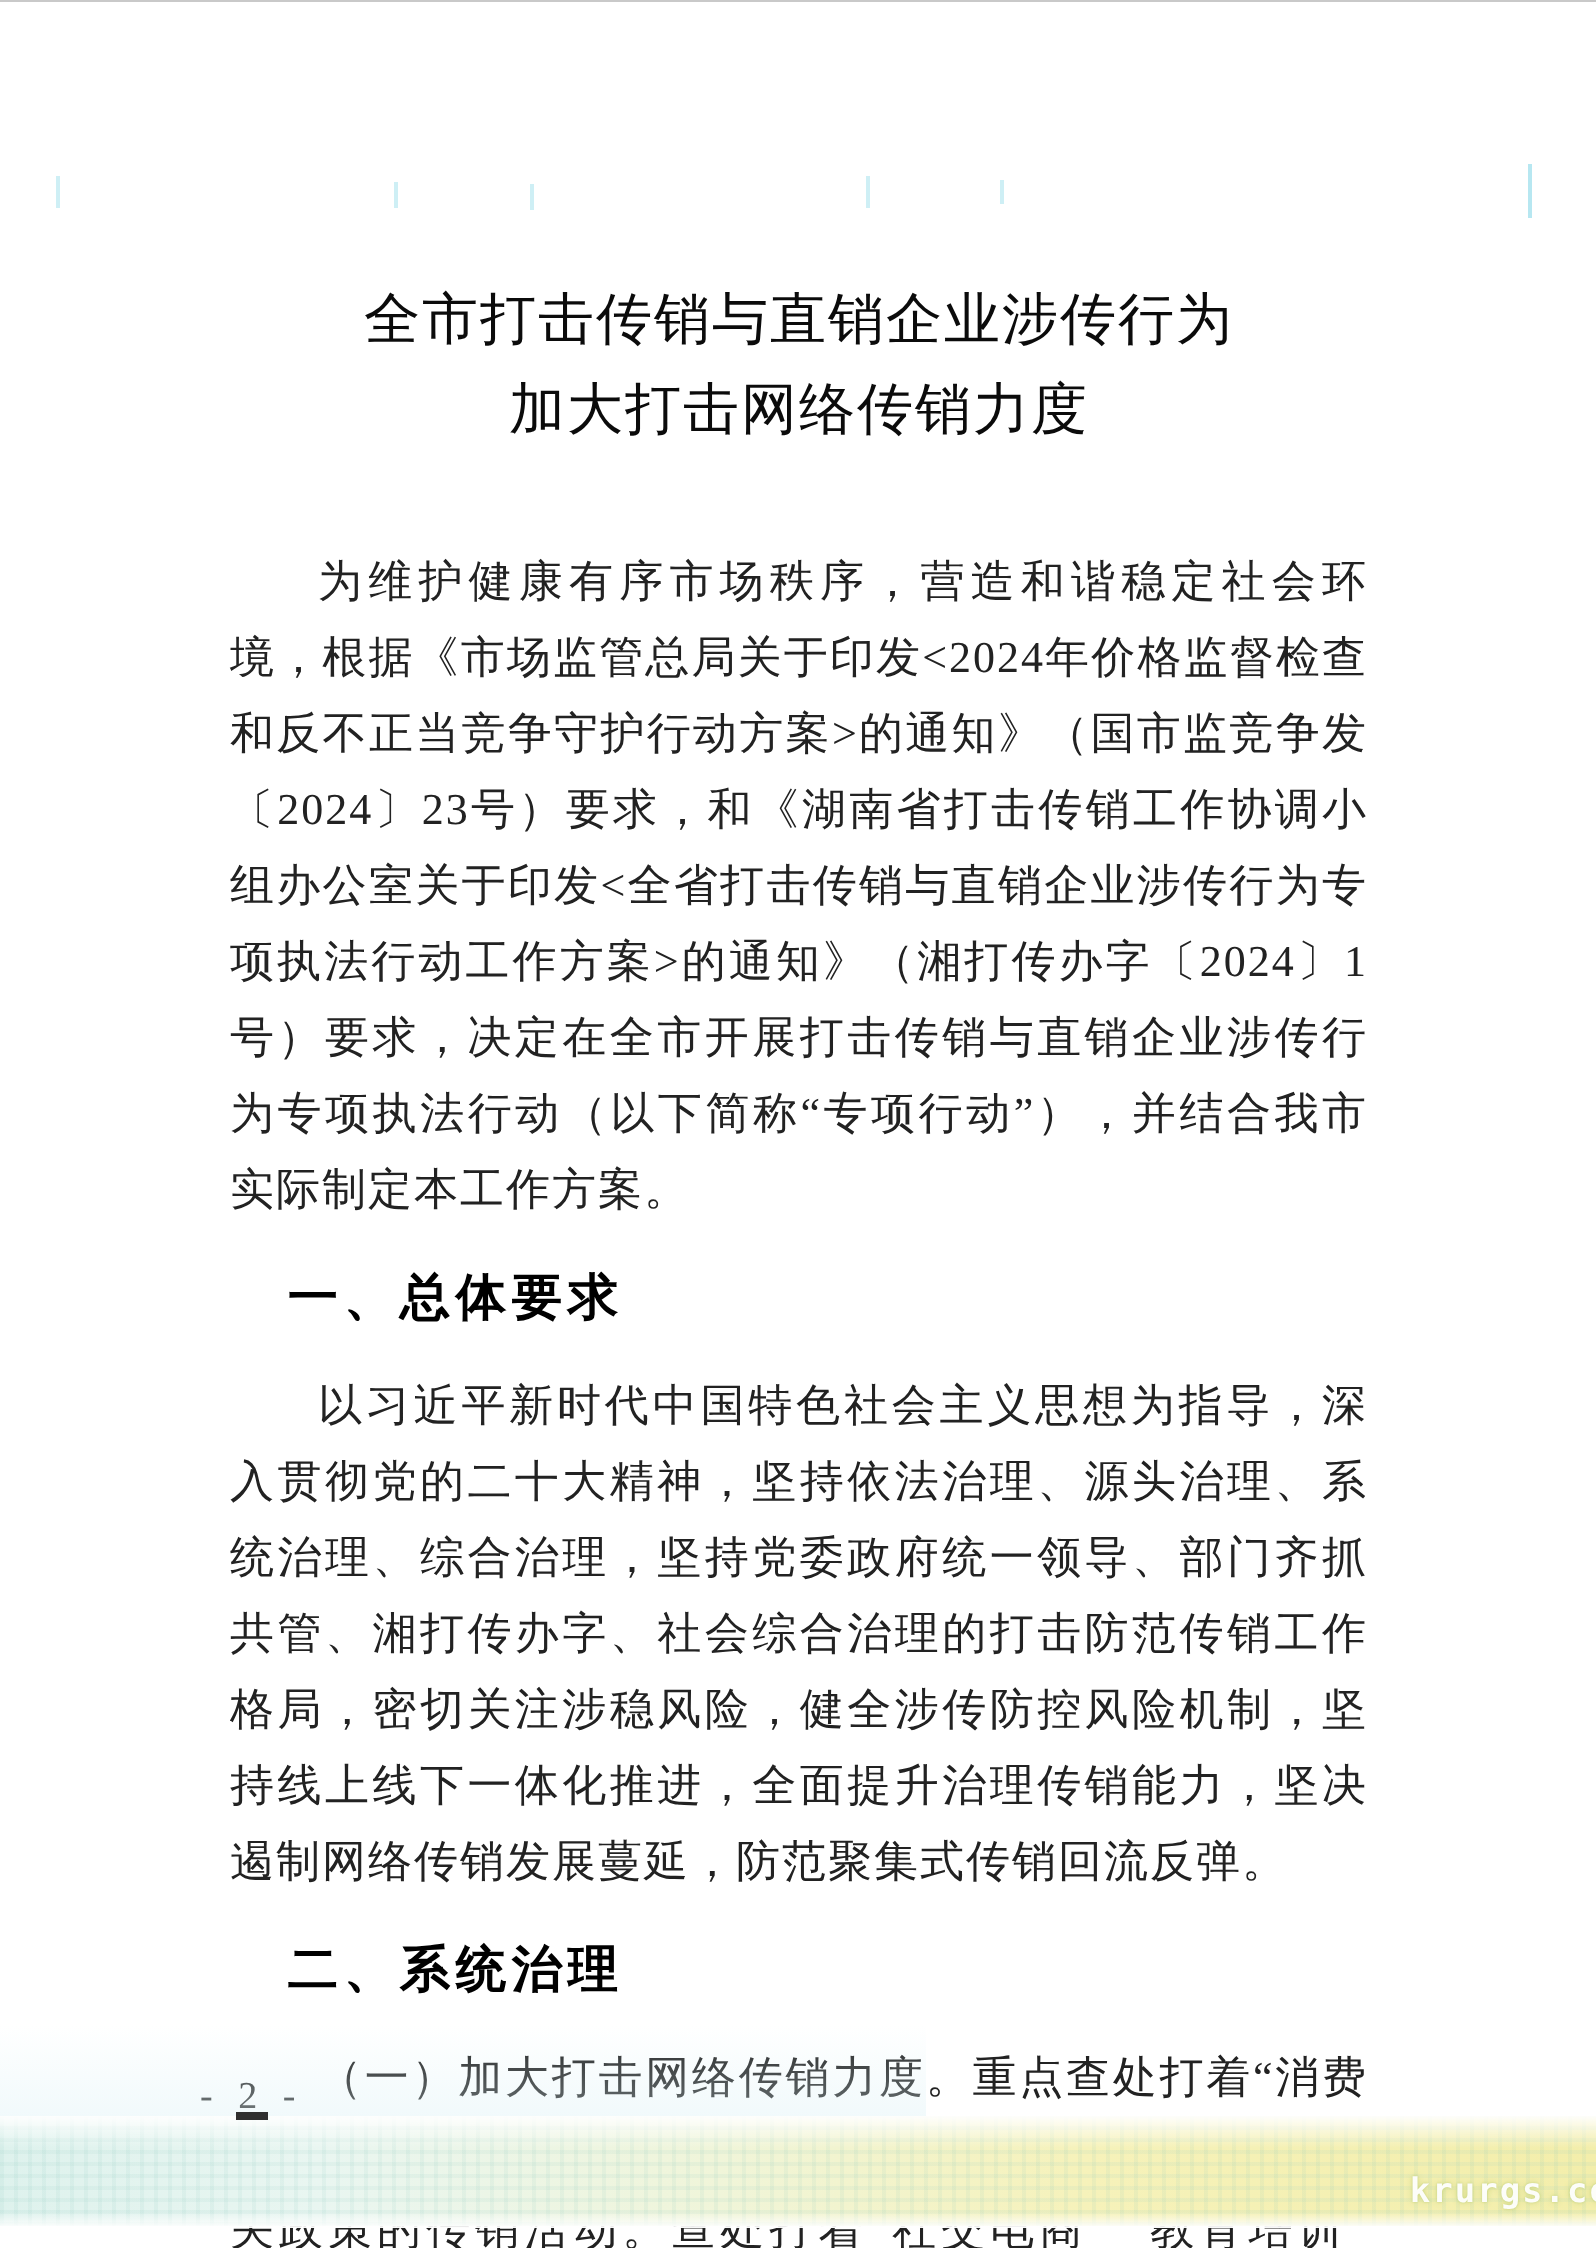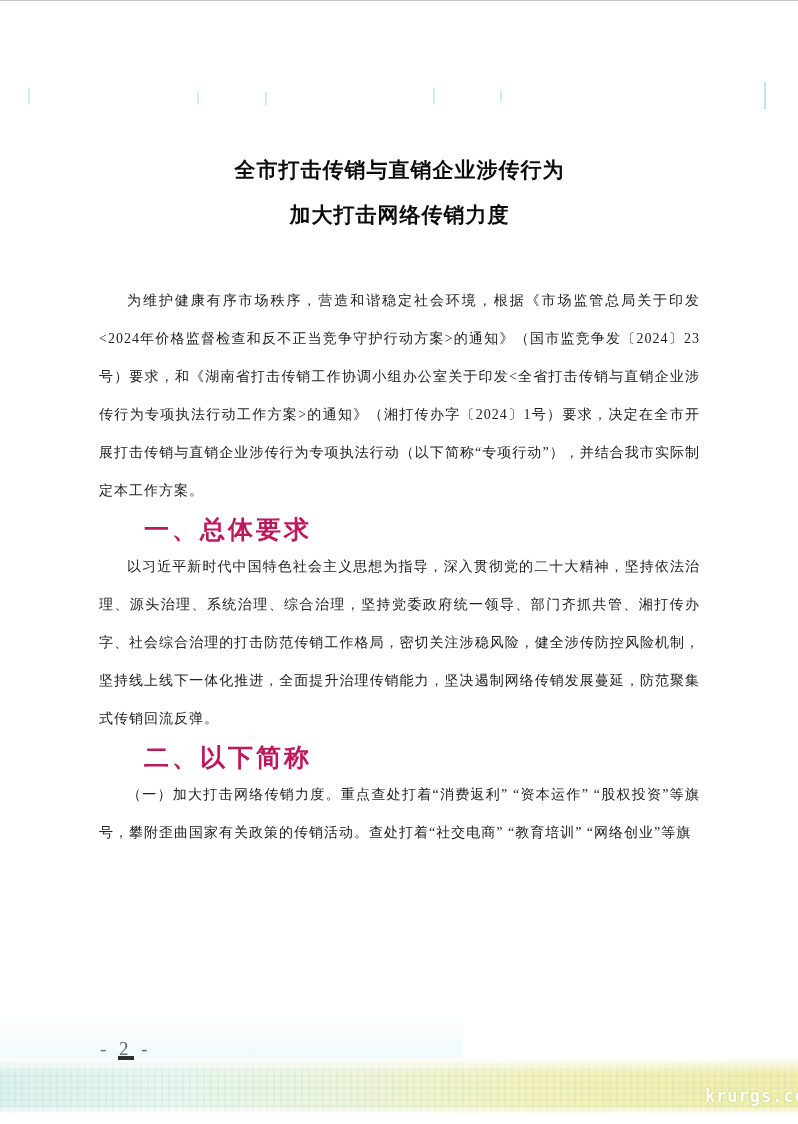--- a/index.html
+++ b/index.html
@@ -13,42 +13,42 @@
     color:#1f1f1f;
   }
   .edge-top {
     position:absolute; top:0; left:0; right:0; height:1px;
     background:rgba(100,100,100,0.35);
   }
   .content {
     position:absolute; left:99px; top:138px; width:601px;
   }
   .doc-title {
-    margin:10px; padding:0;
+    margin:0; padding:0;
     text-align:center;
-    font-size:21px; line-height:45px;
-    font-weight:bold; color:#0b0b0b;
+    font-size:28px; line-height:45px;
+    font-weight:normal; color:#0b0b0b;
     letter-spacing:1px;
   }
   .title-line { display:block; }
   .para {
-    margin:0; padding:0;
-    font-size:14px; line-height:38px;
+    margin:16px; padding:0;
+    font-size:22px; line-height:38px;
     letter-spacing:1px;
     text-align:justify;
     text-indent:2em;
     color:#222;
   }
   .para.first { margin-top:44px; }
   .heading {
     margin:0; padding:0;
     margin-left:45px;
     font-family:"Liberation Sans","DejaVu Sans",sans-serif;
     font-size:25px; line-height:38px;
-    font-weight:bold; color:#be185d;
+    font-weight:bold; color:#000000;
     letter-spacing:3px;
   }
   .page-number {
     position:absolute; left:100px; top:1038px;
     font-size:19px; letter-spacing:4px; color:#2d2d2d;
     font-family:"Liberation Serif","DejaVu Serif",serif;
   }
   
   .tick {
     position:absolute; width:2px;
@@ -109,21 +109,21 @@
       <span class="title-line">全市打击传销与直销企业涉传行为</span>
       <span class="title-line">加大打击网络传销力度</span>
     </h1>
 
     <p class="para first">为维护健康有序市场秩序，营造和谐稳定社会环境，根据《市场监管总局关于印发&lt;2024年价格监督检查和反不正当竞争守护行动方案&gt;的通知》（国市监竞争发〔2024〕23号）要求，和《湖南省打击传销工作协调小组办公室关于印发&lt;全省打击传销与直销企业涉传行为专项执法行动工作方案&gt;的通知》（湘打传办字〔2024〕1号）要求，决定在全市开展打击传销与直销企业涉传行为专项执法行动（以下简称“专项行动”），并结合我市实际制定本工作方案。</p>
 
     <h2 class="heading">一、总体要求</h2>
 
     <p class="para">以习近平新时代中国特色社会主义思想为指导，深入贯彻党的二十大精神，坚持依法治理、源头治理、系统治理、综合治理，坚持党委政府统一领导、部门齐抓共管、湘打传办字、社会综合治理的打击防范传销工作格局，密切关注涉稳风险，健全涉传防控风险机制，坚持线上线下一体化推进，全面提升治理传销能力，坚决遏制网络传销发展蔓延，防范聚集式传销回流反弹。</p>
 
-    <h2 class="heading">二、以下简称</h2>
+    <h2 class="heading">二、系统治理</h2>
 
     <p class="para">（一）加大打击网络传销力度。重点查处打着“消费返利” “资本运作” “股权投资”等旗号，攀附歪曲国家有关政策的传销活动。查处打着“社交电商” “教育培训” “网络创业”等旗</p>
   </main>
 
   <div class="page-number">- 2 -</div>
 
   <div class="tint-left"></div>
   <div class="scan-band"></div>
   <div class="dark-dash"></div>
   <div class="watermark">krurgs.co</div>

